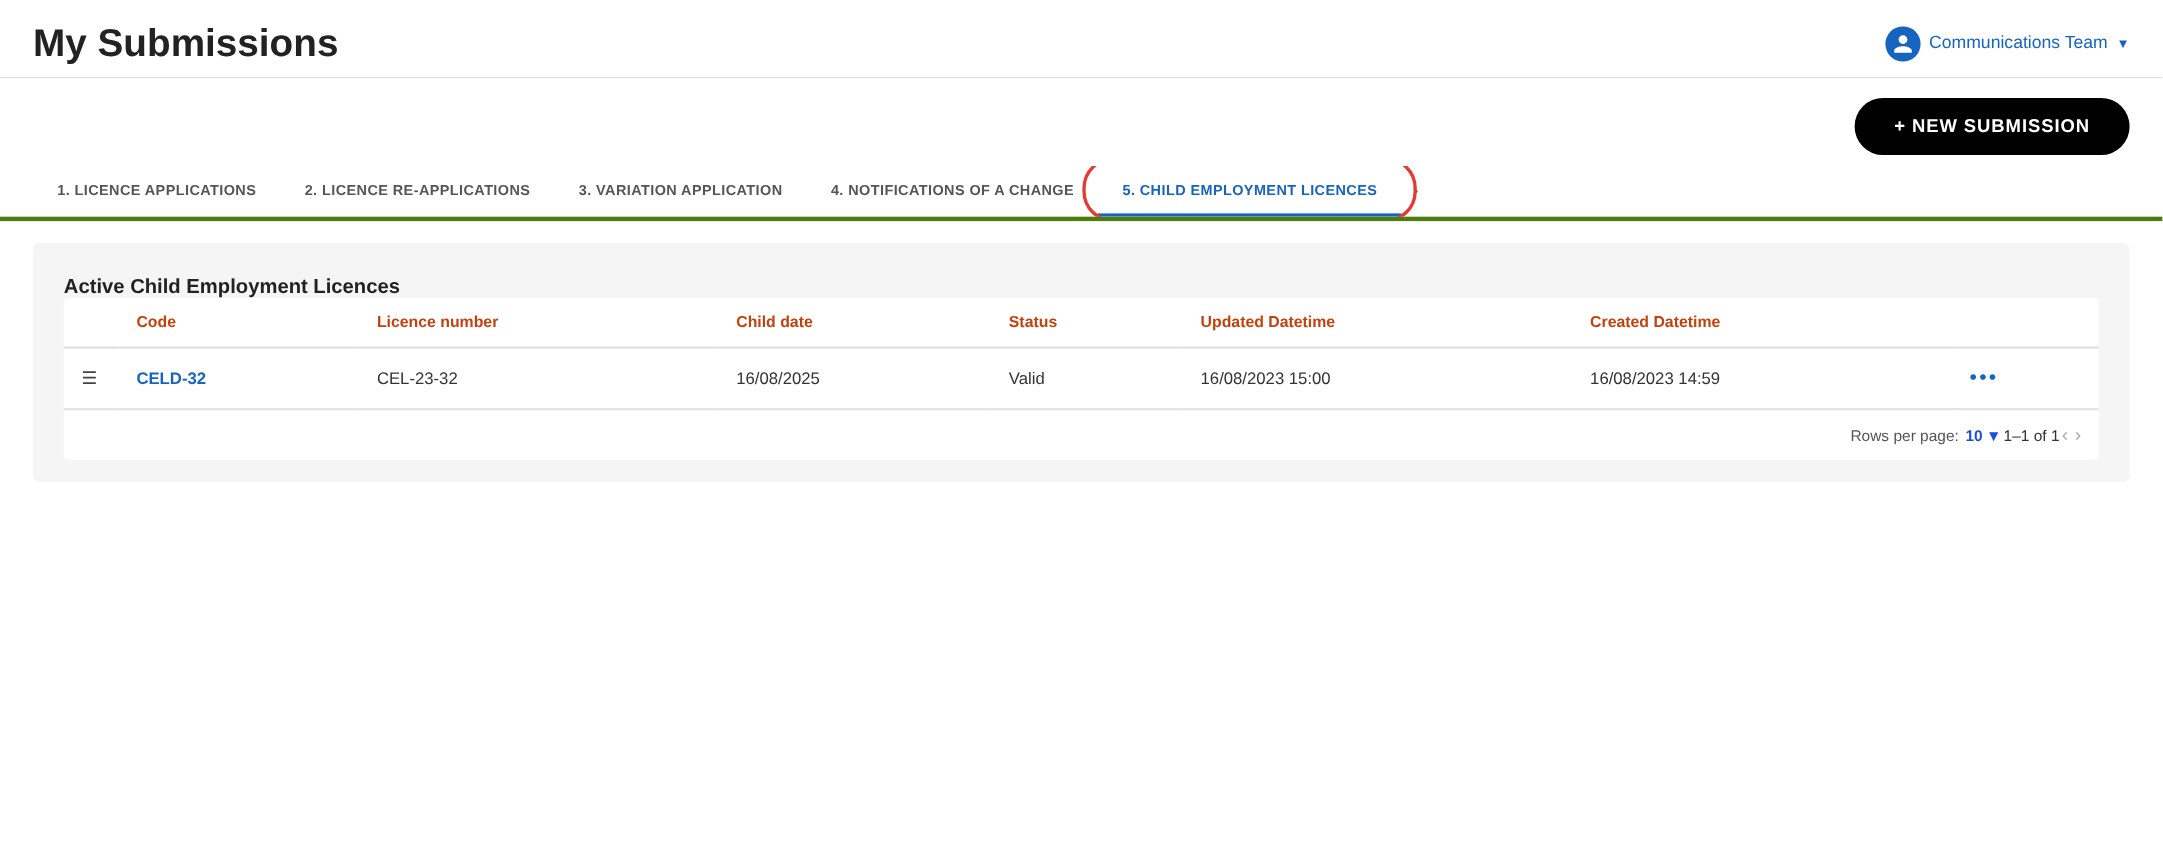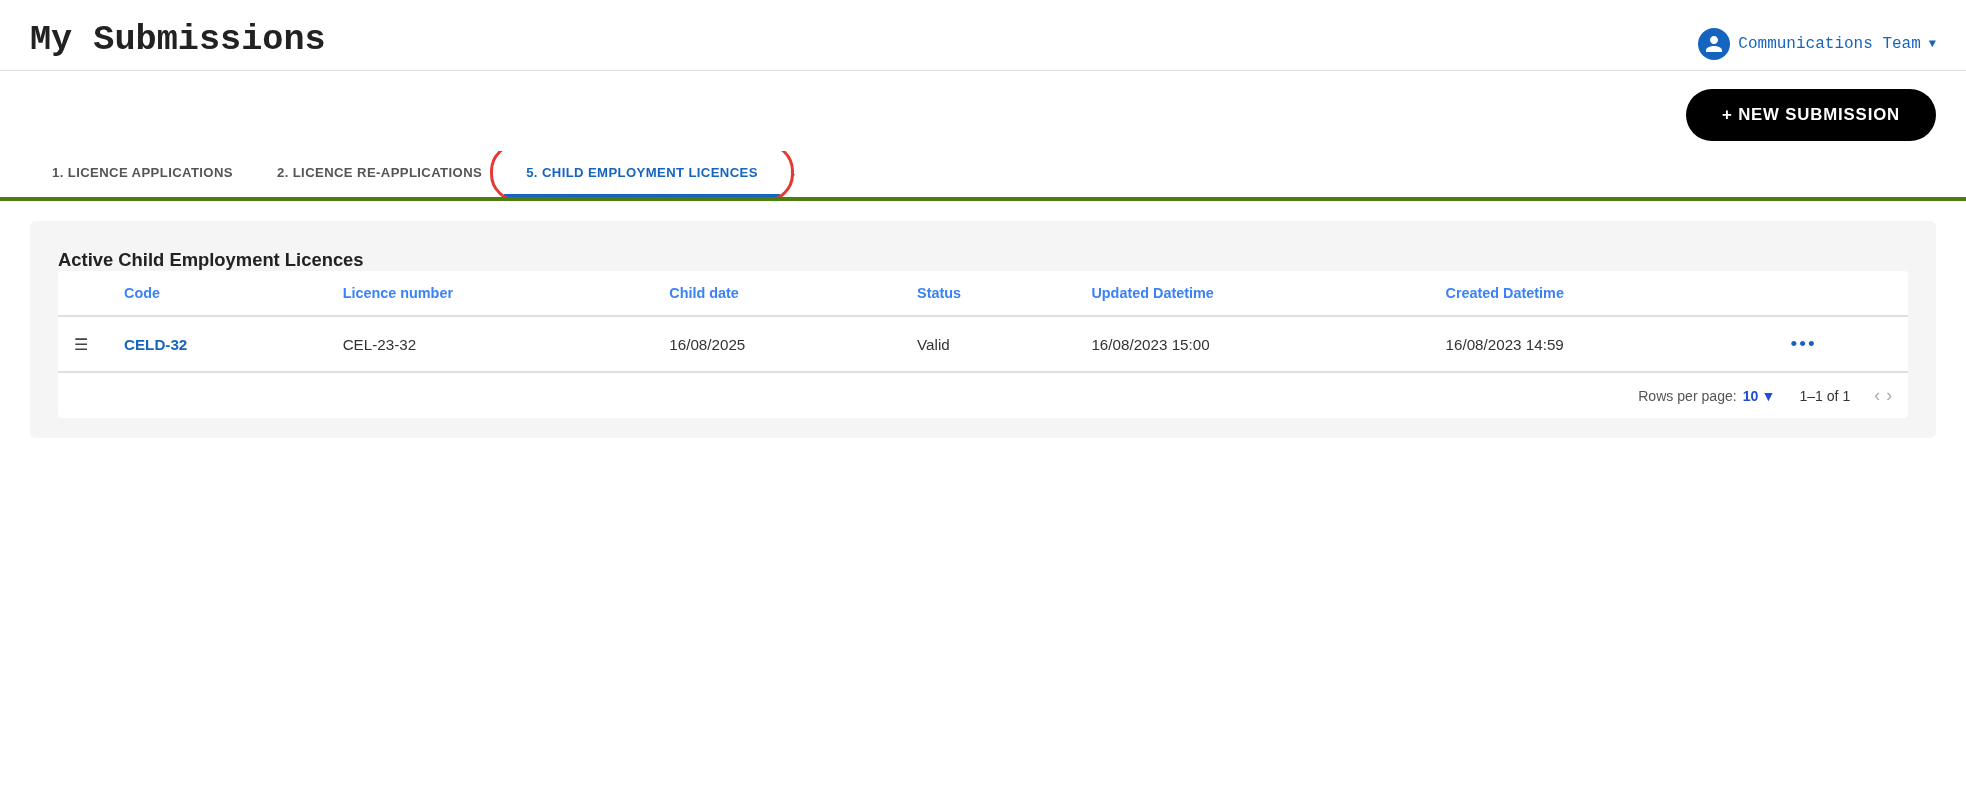--- a/index.html
+++ b/index.html
@@ -4,25 +4,24 @@
   <style>
     * { box-sizing: border-box; margin: 0; padding: 0; }
     body {
       font-family: Arial, sans-serif;
       background: #fff;
       color: #333;
       min-height: 788px;
     }
     .header {
       display: flex;
-      align-items: flex-end;
+      align-items: center;
       justify-content: space-between;
       padding: 20px 30px 10px 30px;
       border-bottom: 1px solid #e0e0e0;
-      font-family: Liberation Mono, monospace;
     }
     .page-title {
       font-size: 2.2rem;
       font-weight: 700;
       color: #222;
     }
     .user-area {
       display: flex;
       align-items: center;
       gap: 8px;
@@ -126,21 +125,21 @@
       border-collapse: collapse;
       font-size: 0.95rem;
     }
     thead tr {
       border-bottom: 2px solid #e0e0e0;
     }
     thead th {
       padding: 14px 16px;
       text-align: left;
       font-weight: 700;
-      color: #3b82f6;
+      color: #c2410c;
       font-size: 0.9rem;
     }
     thead th:first-child {
       width: 50px;
     }
     tbody tr {
       border-bottom: 1px solid #e0e0e0;
     }
     tbody td {
       padding: 16px 16px;
@@ -155,21 +154,21 @@
       color: #1565c0;
       font-weight: 700;
       cursor: pointer;
       text-decoration: none;
     }
     .pagination-row {
       display: flex;
       justify-content: flex-end;
       align-items: center;
       padding: 12px 16px;
-      gap: 24px;
+      gap: 2px;
       font-size: 0.88rem;
       color: #555;
       border-top: 1px solid #e0e0e0;
     }
     .rows-per-page {
       display: flex;
       align-items: center;
       gap: 6px;
     }
     .rows-dropdown {
@@ -220,20 +219,26 @@
 <div class="toolbar">
   <button class="new-submission-btn">+ NEW SUBMISSION</button>
 </div>
 
 <div class="tabs-container">
   <div class="tab">
     <span>1. LICENCE APPLICATIONS</span>
   </div>
   <div class="tab">
     <span>2. LICENCE RE-APPLICATIONS</span>
+  </div>
+  <div class="tab">
+    <span>3. VARIATION APPLICATION</span>
+  </div>
+  <div class="tab">
+    <span>4. NOTIFICATIONS OF A CHANGE</span>
   </div>
   <div class="tab active" style="position:relative; padding-left: 22px; padding-right: 22px;">
     <div class="tab-circle"></div>
     <span>5. CHILD EMPLOYMENT LICENCES</span>
   </div>
   <div class="tab-more">›</div>
 </div>
 
 <div class="content-area">
   <div class="section-title">Active Child Employment Licences</div>

